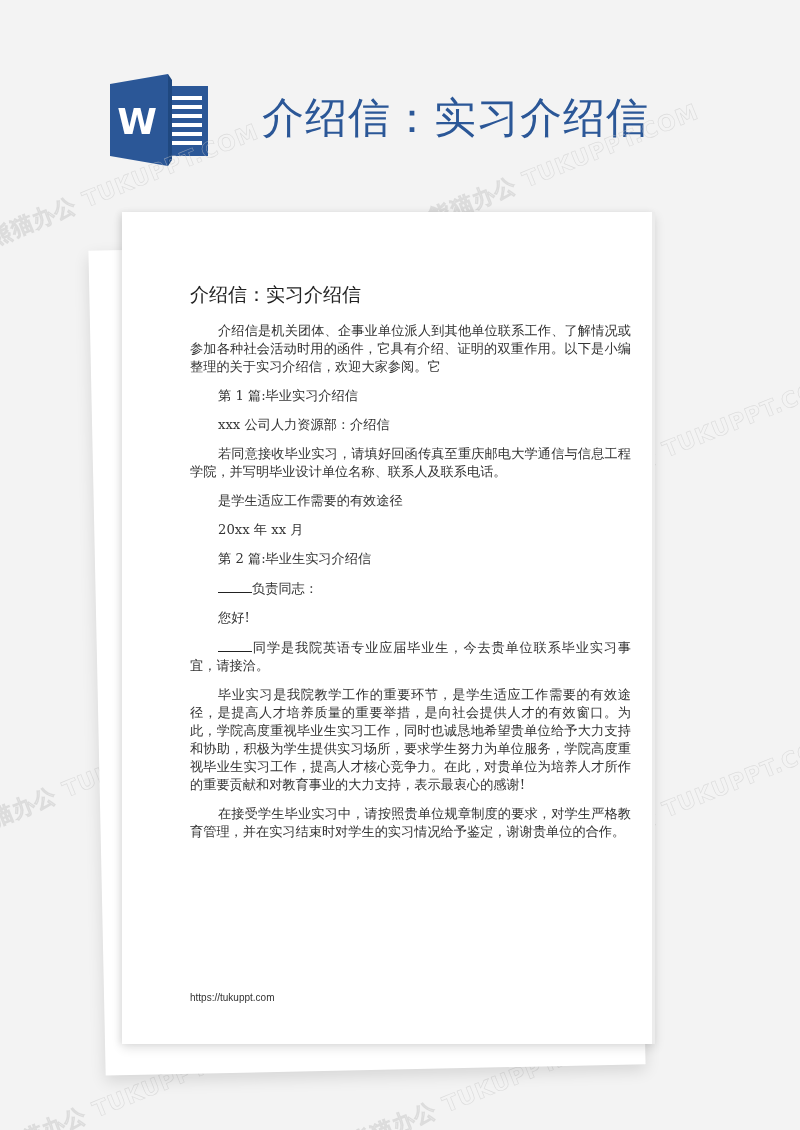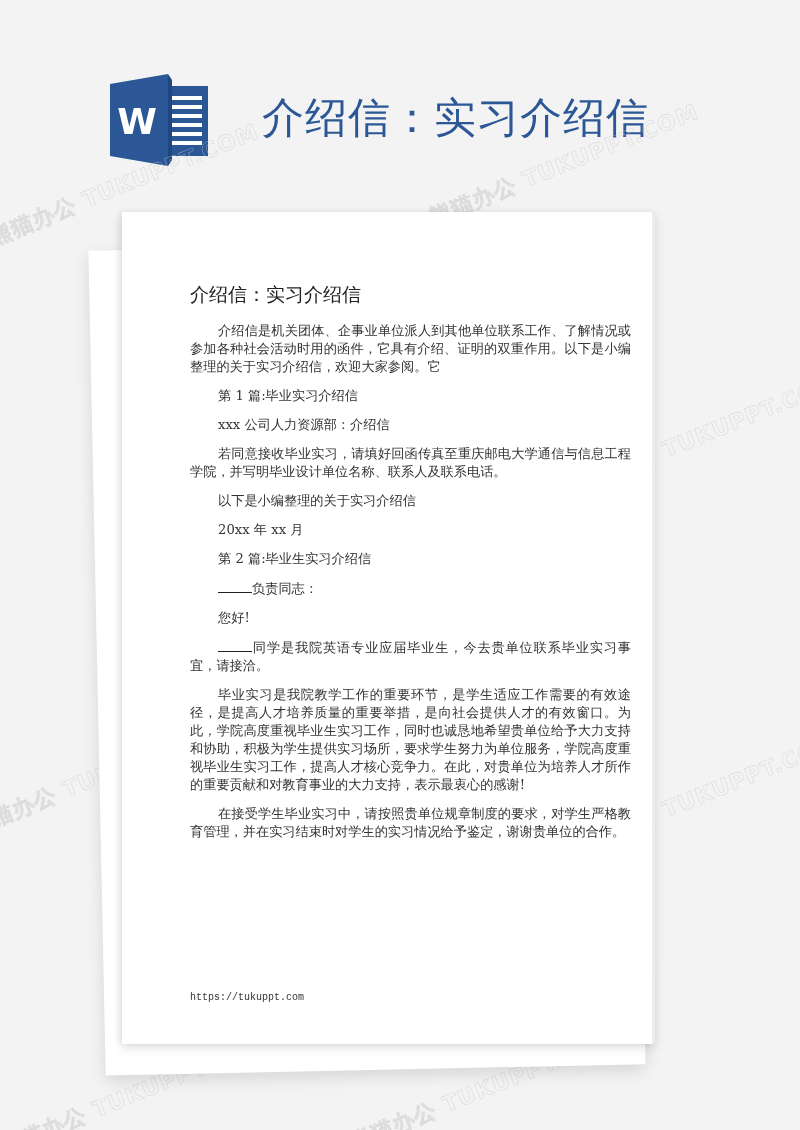--- a/index.html
+++ b/index.html
@@ -90,21 +90,21 @@
     .blank {
       display: inline-block;
       width: 34px;
       border-bottom: 1.5px solid #222;
       height: 13px;
       vertical-align: baseline;
     }
     .footer-url {
       position: absolute;
       left: 68px; top: 780px;
-      font-family: Liberation Mono, monospace;
+      font-family: Liberation Sans, sans-serif;
       font-size: 10px;
       color: #333;
       text-align: right;
     }
   </style>
 </head>
 <body>
 
 <div class="header">
   <div class="word-icon">
@@ -138,21 +138,21 @@
 <div class="paper-back"></div>
 
 <div class="paper">
   <div class="doc-title">介绍信：实习介绍信</div>
 
   <div class="doc-body">
     <p>介绍信是机关团体、企事业单位派人到其他单位联系工作、了解情况或参加各种社会活动时用的函件，它具有介绍、证明的双重作用。以下是小编整理的关于实习介绍信，欢迎大家参阅。它</p>
     <p>第 1 篇:毕业实习介绍信</p>
     <p>xxx 公司人力资源部：介绍信</p>
     <p>若同意接收毕业实习，请填好回函传真至重庆邮电大学通信与信息工程学院，并写明毕业设计单位名称、联系人及联系电话。</p>
-    <p>以下是小编整理的关于实习介绍信</p>
+    <p>是学生适应工作需要的有效途径</p>
     <p>20xx 年 xx 月</p>
     <p>第 2 篇:毕业生实习介绍信</p>
     <p><span class="blank"></span><span>负责同志：</span></p>
     <p>您好!</p>
     <p><span class="blank"></span><span>同学是我院英语专业应届毕业生，今去贵单位联系毕业实习事宜，请接洽。</span></p>
     <p>毕业实习是我院教学工作的重要环节，是学生适应工作需要的有效途径，是提高人才培养质量的重要举措，是向社会提供人才的有效窗口。为此，学院高度重视毕业生实习工作，同时也诚恳地希望贵单位给予大力支持和协助，积极为学生提供实习场所，要求学生努力为单位服务，学院高度重视毕业生实习工作，提高人才核心竞争力。在此，对贵单位为培养人才所作的重要贡献和对教育事业的大力支持，表示最衷心的感谢!</p>
     <p>在接受学生毕业实习中，请按照贵单位规章制度的要求，对学生严格教育管理，并在实习结束时对学生的实习情况给予鉴定，谢谢贵单位的合作。</p>
   </div>
 
   <div class="footer-url">https://tukuppt.com</div>

